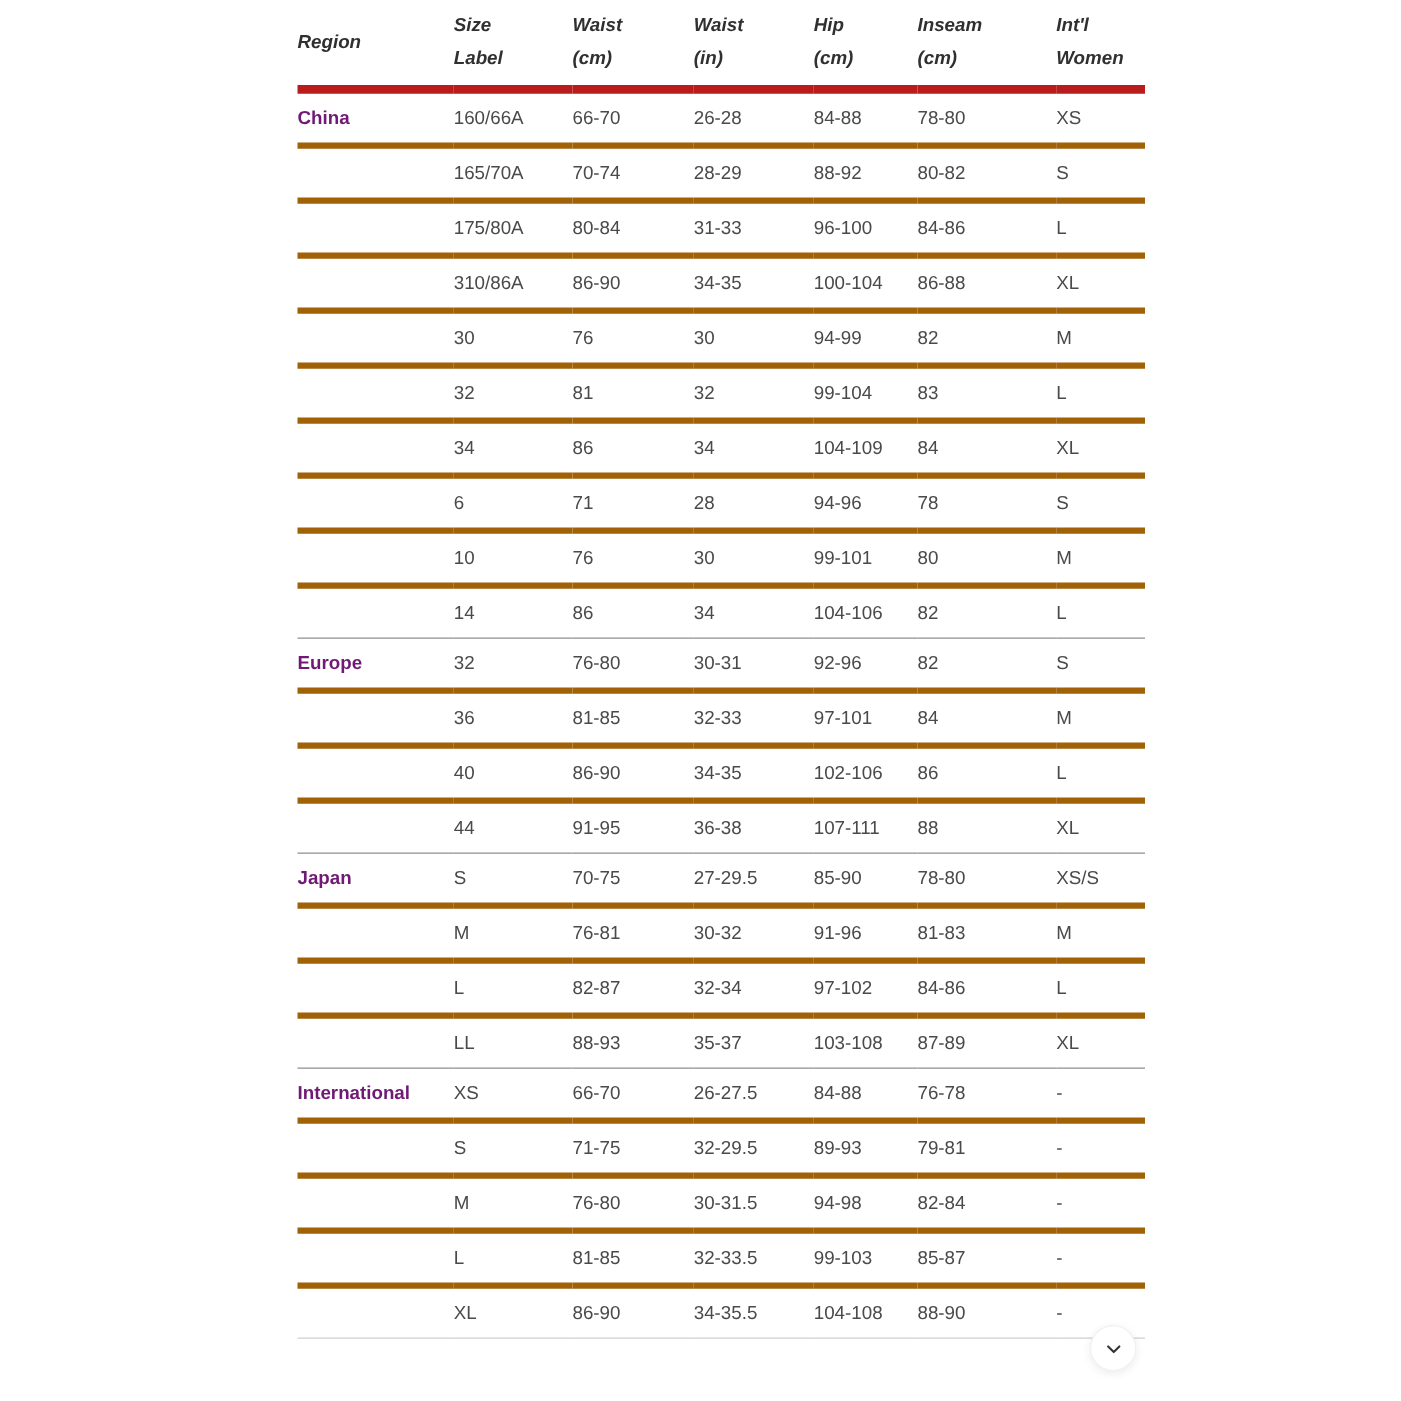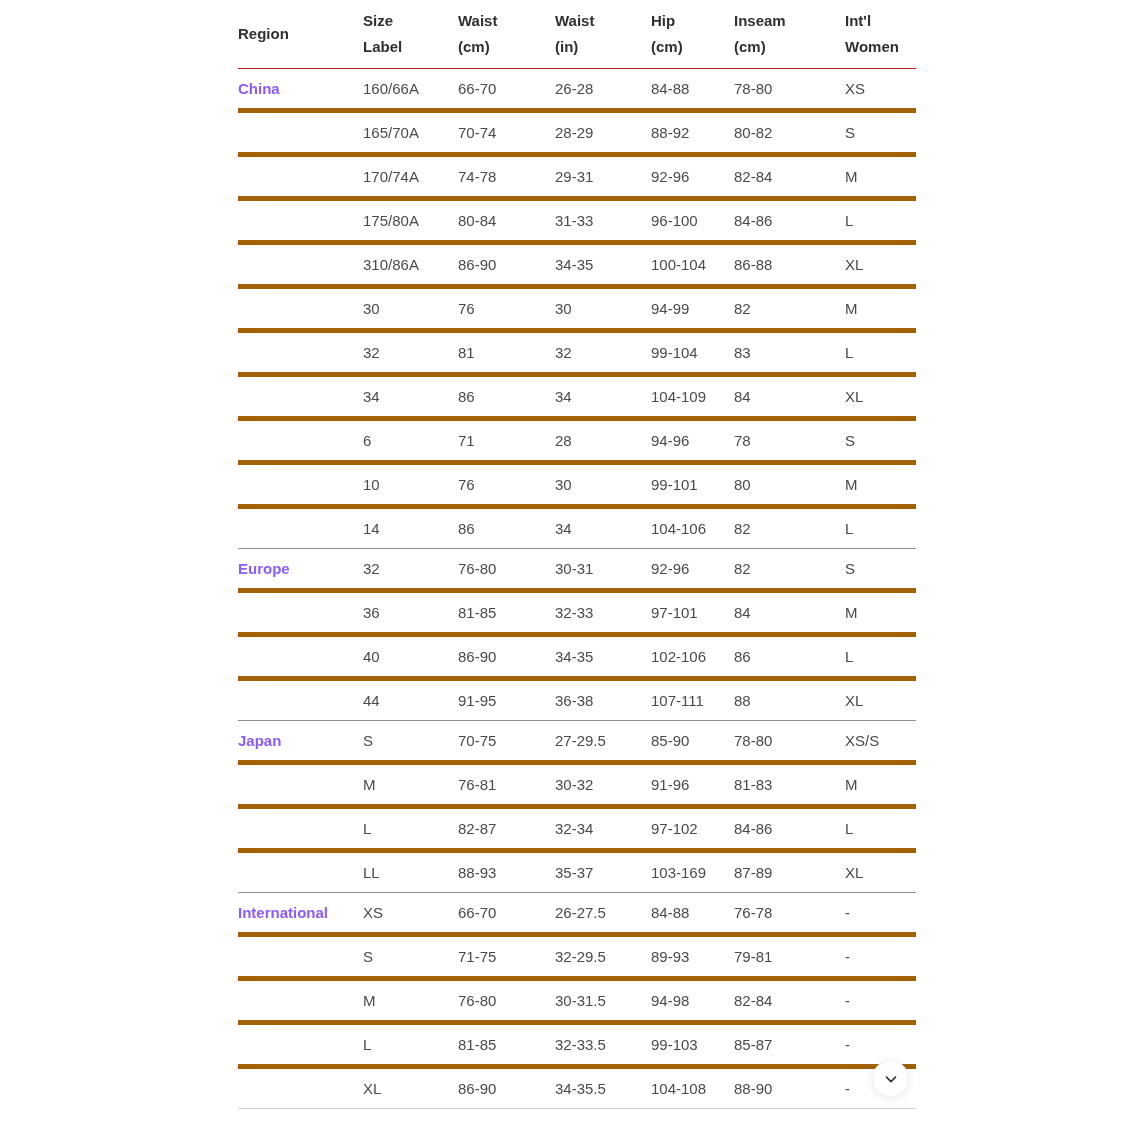--- a/index.html
+++ b/index.html
@@ -36,30 +36,31 @@
     vertical-align: middle;
     font-size: 15px;
     line-height: 26px;
   }
   thead th {
     font-weight: 700;
     color: #303030;
     padding: 8px 34px 8px 0;
   }
   thead tr {
-    border-bottom: 1px solid #b91c1c;
+    border-bottom: 7px solid #b91c1c;
+    font-style: italic;
   }
   tbody td {
     color: #4a4a4a;
     padding: 7px 28px 6px 0;
     white-space: nowrap;
   }
   tbody td.region-cell {
     font-weight: 700;
-    color: #8b5cf6;
+    color: #701a75;
     padding-right: 36px;
     white-space: normal;
   }
   tbody tr {
     border-top: 5px solid #a16207;
   }
   tbody tr.group-start {
     border-top: 1px solid #8f8f8f;
   }
   tbody tr:first-child {
@@ -129,29 +130,20 @@
           <td class="region-cell"></td>
           <td>165/70A</td>
           <td>70-74</td>
           <td>28-29</td>
           <td>88-92</td>
           <td>80-82</td>
           <td>S</td>
         </tr>
         <tr>
           <td class="region-cell"></td>
-          <td>170/74A</td>
-          <td>74-78</td>
-          <td>29-31</td>
-          <td>92-96</td>
-          <td>82-84</td>
-          <td>M</td>
-        </tr>
-        <tr>
-          <td class="region-cell"></td>
           <td>175/80A</td>
           <td>80-84</td>
           <td>31-33</td>
           <td>96-100</td>
           <td>84-86</td>
           <td>L</td>
         </tr>
         <tr>
           <td class="region-cell"></td>
           <td>310/86A</td>
@@ -276,21 +268,21 @@
           <td>32-34</td>
           <td>97-102</td>
           <td>84-86</td>
           <td>L</td>
         </tr>
         <tr>
           <td class="region-cell"></td>
           <td>LL</td>
           <td>88-93</td>
           <td>35-37</td>
-          <td>103-169</td>
+          <td>103-108</td>
           <td>87-89</td>
           <td>XL</td>
         </tr>
         <tr class="group-start">
           <td class="region-cell">International</td>
           <td>XS</td>
           <td>66-70</td>
           <td>26-27.5</td>
           <td>84-88</td>
           <td>76-78</td>

